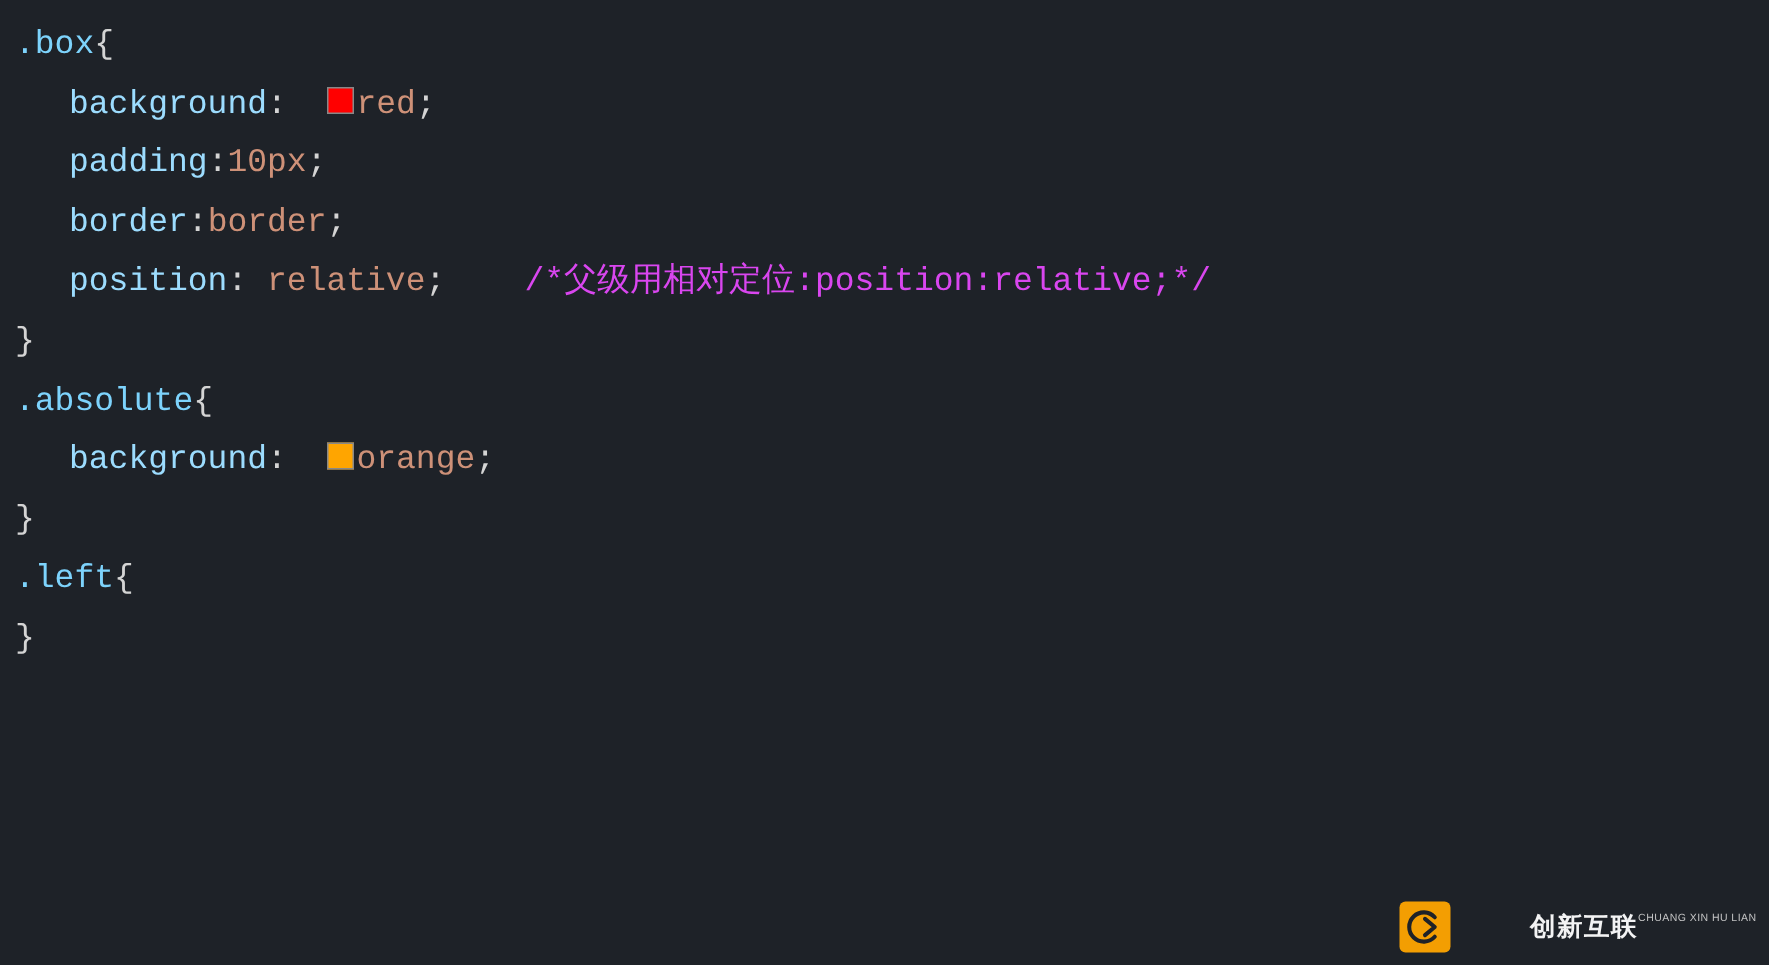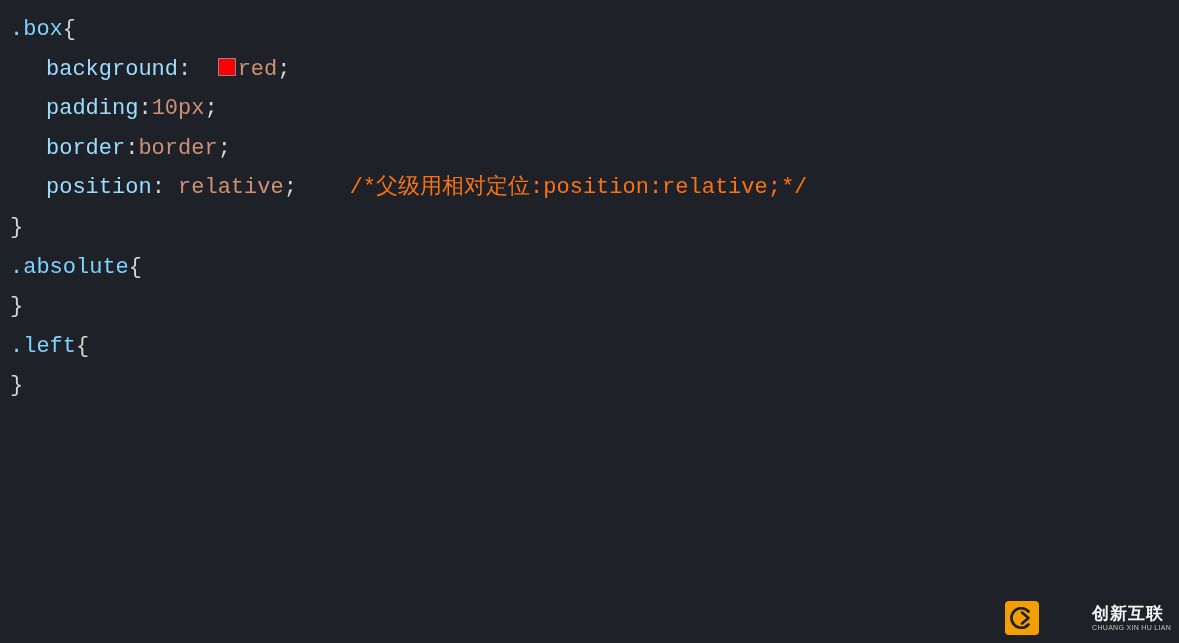--- a/index.html
+++ b/index.html
@@ -38,21 +38,21 @@
     .colon {
       color: #d4d4d4;
     }
     .value {
       color: #ce9178;
     }
     .semicolon {
       color: #d4d4d4;
     }
     .comment {
-      color: #f97316;
+      color: #d946ef;
       margin-top: 24px;
     }
     .color-swatch {
       display: inline-block;
       width: 18px;
       height: 18px;
       border: 1px solid #888;
       vertical-align: middle;
       margin-right: 2px;
       position: relative;
@@ -82,21 +82,21 @@
       display: flex;
       align-items: center;
       justify-content: center;
     }
     .watermark-logo svg {
       width: 26px;
       height: 26px;
     }
     .watermark-text {
       display: flex;
-      flex-direction: column;
+      flex-direction: row;
       line-height: 1.1;
       margin-left: 47px;
     }
     .watermark-title {
       font-family: 'Microsoft YaHei', sans-serif;
       font-size: 17px;
       font-weight: bold;
       color: #fff;
       letter-spacing: 1px;
     }
@@ -113,20 +113,21 @@
 <div>
 
   <div class="code-line"><span class="selector">.box</span><span class="brace">{</span></div>
   <div class="code-line indent"><span class="property">background</span><span class="colon">: </span> <span class="color-swatch swatch-red"></span><span class="value">red</span><span class="semicolon">;</span></div>
   <div class="code-line indent"><span class="property">padding</span><span class="colon">:</span><span class="value">10px</span><span class="semicolon">;</span></div>
   <div class="code-line indent"><span class="property">border</span><span class="colon">:</span><span class="value">border</span><span class="semicolon">;</span></div>
   <div class="code-line indent"><span class="property">position</span><span class="colon">: </span><span class="value">relative</span><span class="semicolon">;</span>    <span class="comment">/*父级用相对定位:position:relative;*/</span></div>
   <div class="code-line"><span class="brace">}</span></div>
 
   <div class="code-line"><span class="selector">.absolute</span><span class="brace">{</span></div>
+  <div class="code-line indent"><span class="property">background</span><span class="colon">: </span> <span class="color-swatch swatch-orange"></span><span class="value">orange</span><span class="semicolon">;</span></div>
   <div class="code-line"><span class="brace">}</span></div>
 
   <div class="code-line"><span class="selector">.left</span><span class="brace">{</span></div>
   <div class="code-line"><span class="brace">}</span></div>
 </div>
 
 <div class="watermark">
   <div class="watermark-logo">
     <svg viewBox="0 0 24 24" fill="none" stroke="#1e2228" stroke-width="2.5">
       <path d="M18 6 A9 9 0 1 0 18 18" stroke-linecap="round"></path>

